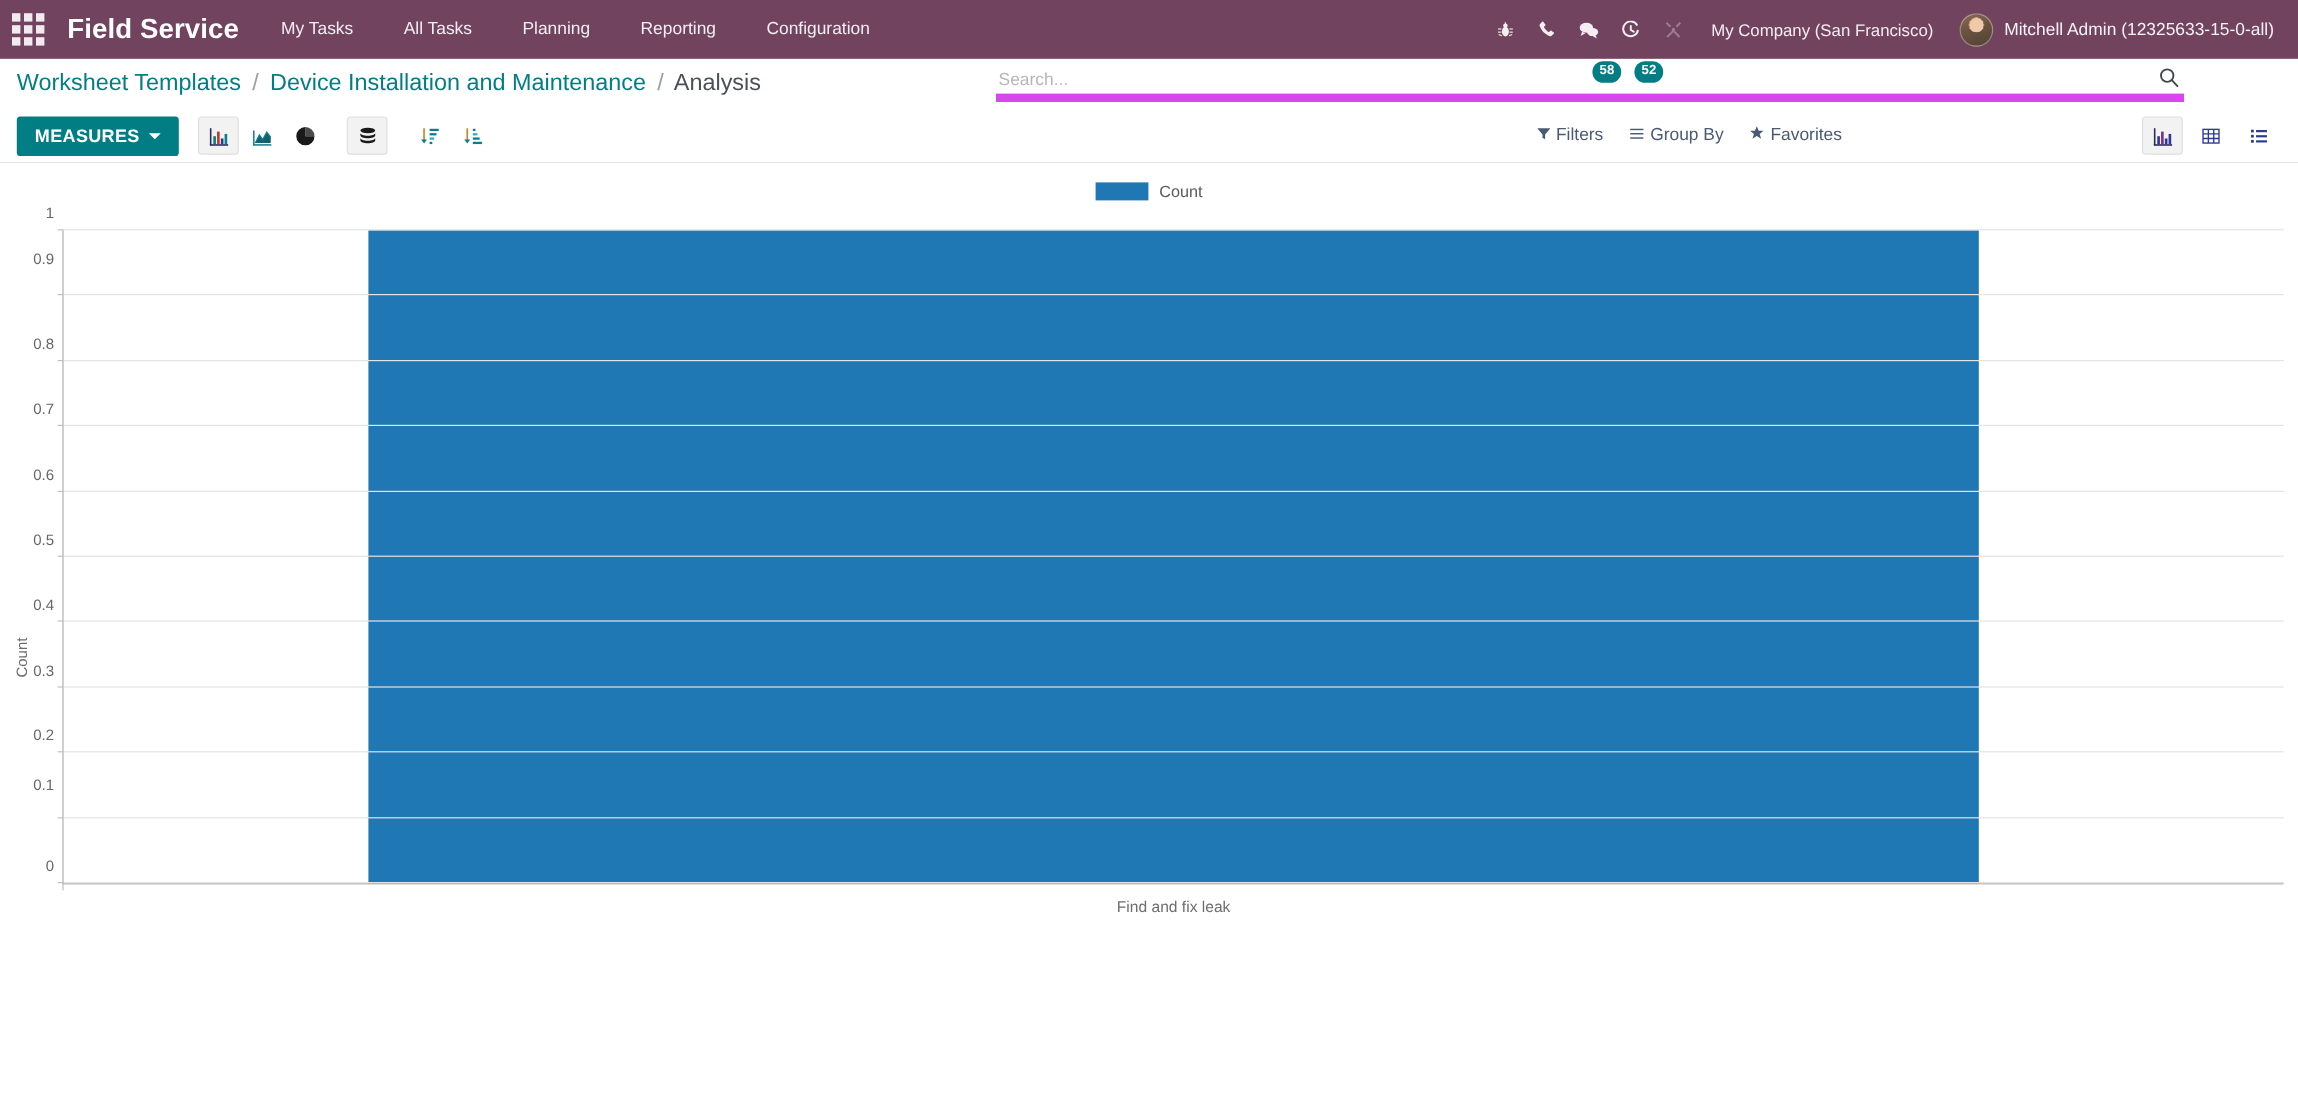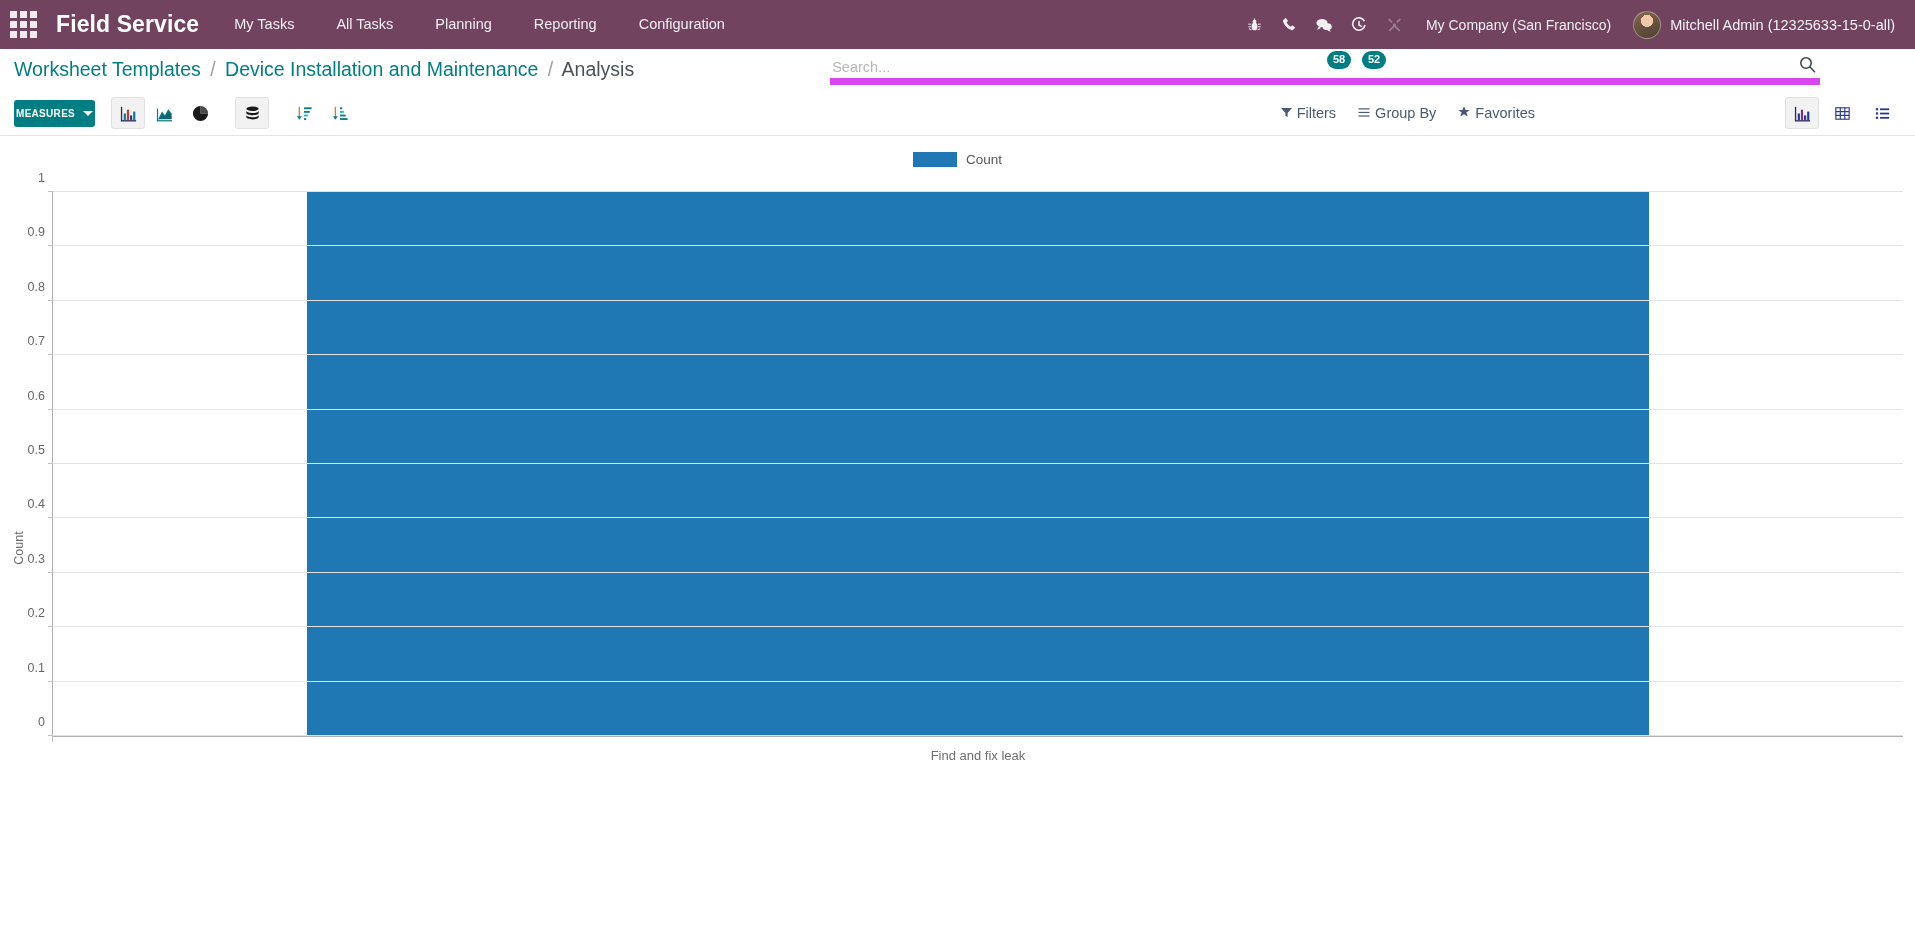--- a/index.html
+++ b/index.html
@@ -146,24 +146,24 @@
   .cp-row2 {
     display: flex; align-items: center;
     height: 44px;
     padding: 0 14px;
   }
   .measures-btn {
     background: #017e84;
     color: #fff;
     border: 0;
     font-family: "Liberation Sans", sans-serif;
-    font-size: 10px;
+    font-size: 15px;
     font-weight: bold;
     letter-spacing: .3px;
-    padding: 8px 2px;
+    padding: 8px 15px;
     border-radius: 3px;
     display: inline-flex; align-items: center; gap: 8px;
     cursor: pointer;
   }
   .caret {
     width: 0; height: 0;
     border-left: 5px solid transparent;
     border-right: 5px solid transparent;
     border-top: 5px solid #fff;
     display: inline-block;
@@ -570,21 +570,21 @@
           </div>
         </div>
       <span class="x-axis-bottomtick"></span>
     <div style="position: absolute; left: 0px; right: 0px; bottom: 0%; height: 0px;">
           <div class="gridline" style="bottom: 0%;"></div>
           <span class="ytick-label" style="bottom: 0px;">0</span>
         </div>
         <span class="ytick-mark" style="bottom: 0%;"></span>
         <div style="position: absolute; left: 0px; right: 0px; bottom: 10%; height: 0px;">
           <div class="gridline" style="bottom: 10%;"></div>
-          <span class="ytick-label" style="bottom: 0px;">0.1</span>
+          <span class="ytick-label" style="bottom: 14px;">0.1</span>
         </div>
         <span class="ytick-mark" style="bottom: 10%;"></span>
         <div style="position: absolute; left: 0px; right: 0px; bottom: 20%; height: 0px;">
           <div class="gridline" style="bottom: 20%;"></div>
           <span class="ytick-label" style="bottom: 0px;">0.2</span>
         </div>
         <span class="ytick-mark" style="bottom: 20%;"></span>
         <div style="position: absolute; left: 0px; right: 0px; bottom: 30%; height: 0px;">
           <div class="gridline" style="bottom: 30%;"></div>
           <span class="ytick-label" style="bottom: 0px;">0.3</span>
@@ -610,21 +610,21 @@
           <span class="ytick-label" style="bottom: 0px;">0.7</span>
         </div>
         <span class="ytick-mark" style="bottom: 70%;"></span>
         <div style="position: absolute; left: 0px; right: 0px; bottom: 80%; height: 0px;">
           <div class="gridline" style="bottom: 80%;"></div>
           <span class="ytick-label" style="bottom: 0px;">0.8</span>
         </div>
         <span class="ytick-mark" style="bottom: 80%;"></span>
         <div style="position: absolute; left: 0px; right: 0px; bottom: 90%; height: 0px;">
           <div class="gridline" style="bottom: 90%;"></div>
-          <span class="ytick-label" style="bottom: 0px;">0.9</span>
+          <span class="ytick-label" style="bottom: 16px;">0.9</span>
         </div>
         <span class="ytick-mark" style="bottom: 90%;"></span>
         <div style="position: absolute; left: 0px; right: 0px; bottom: 100%; height: 0px;">
           <div class="gridline" style="bottom: 100%;"></div>
           <span class="ytick-label" style="bottom: 0px;">1</span>
         </div>
         <span class="ytick-mark" style="bottom: 100%;"></span>
       </div>
 
 

